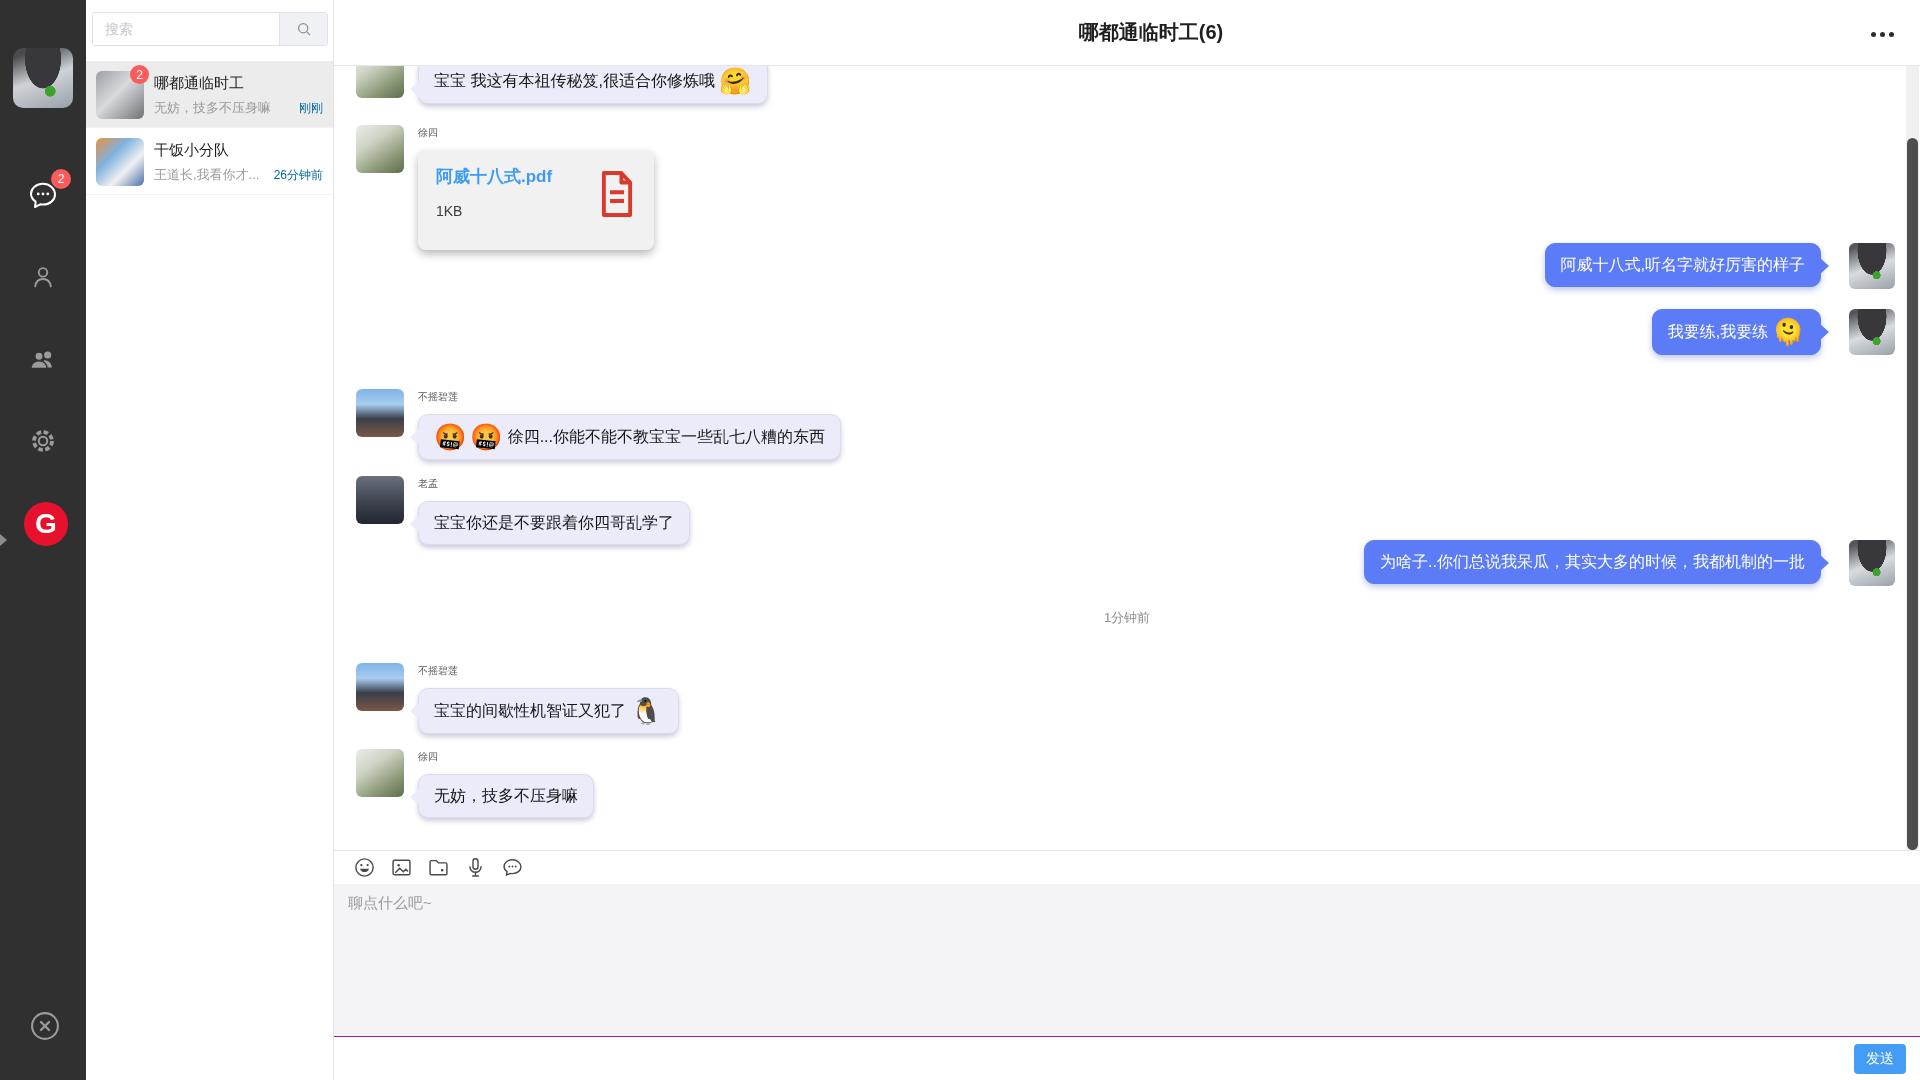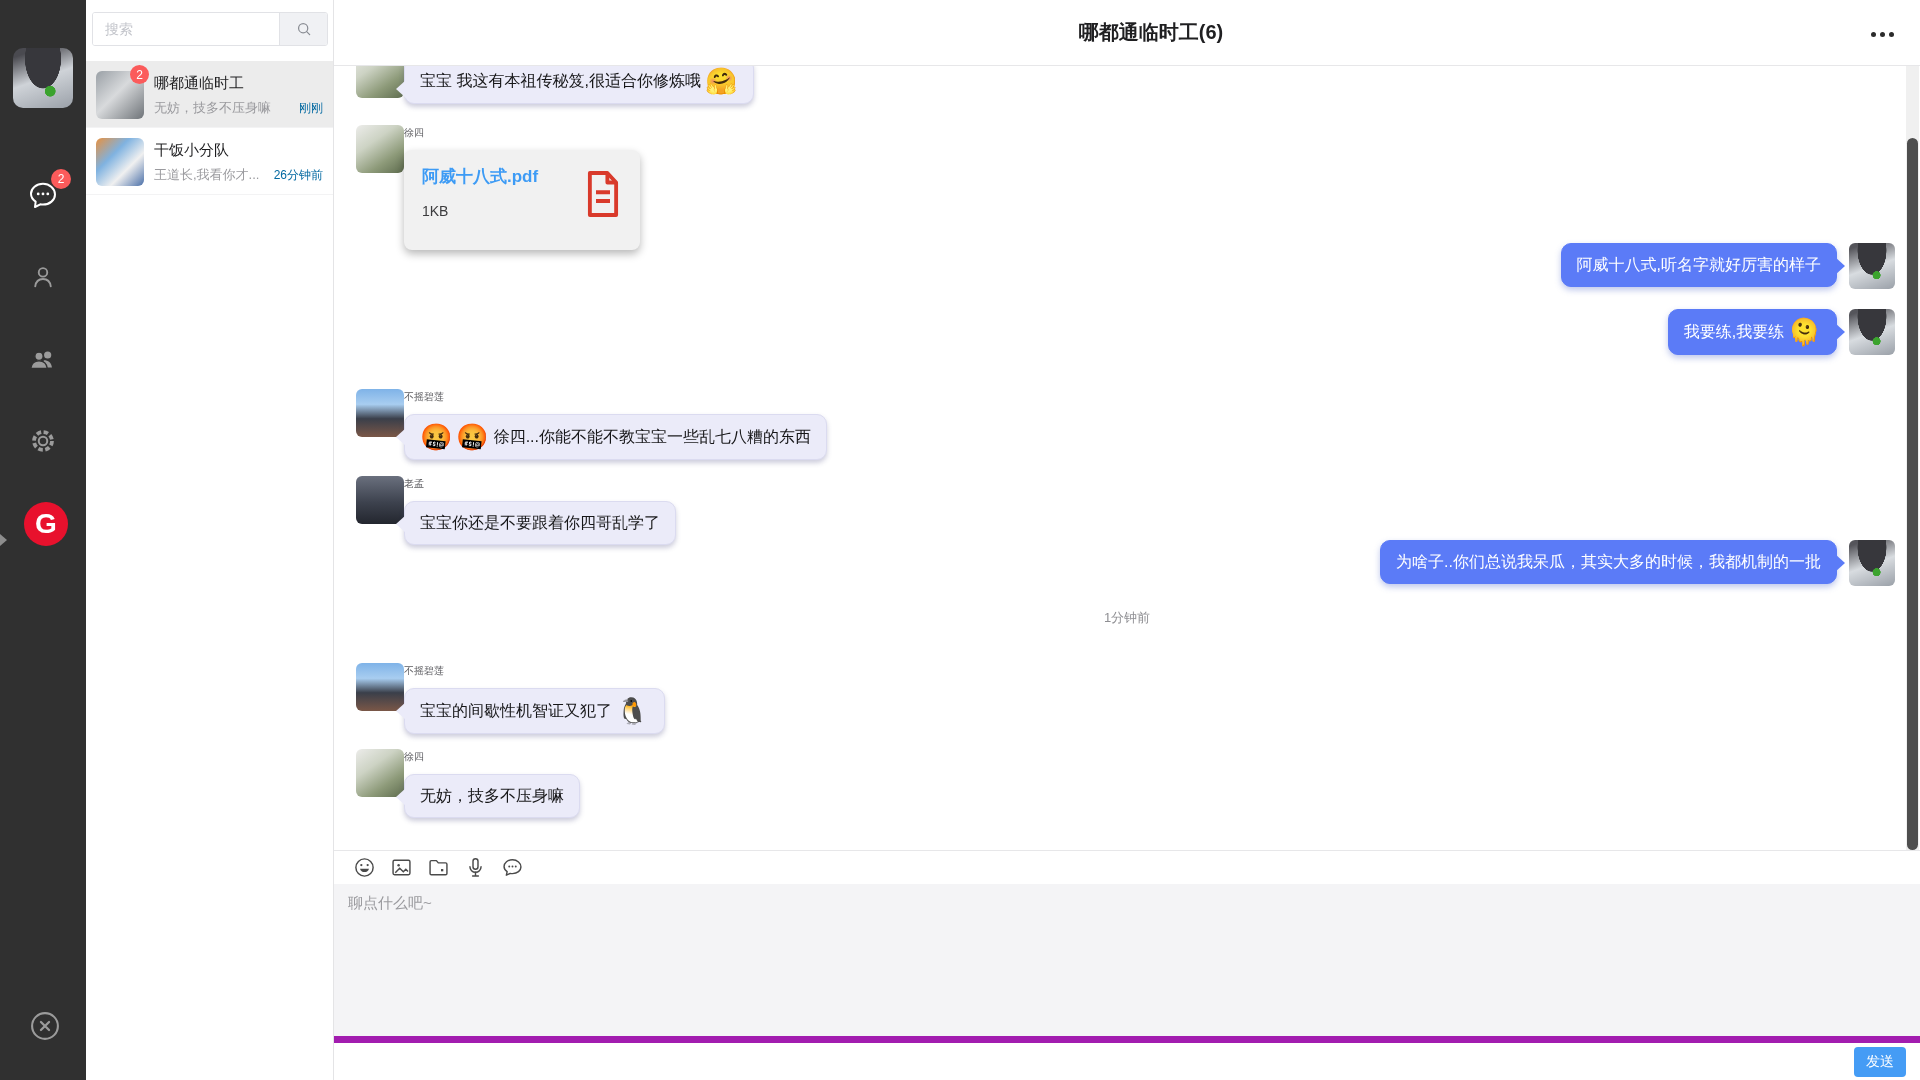--- a/index.html
+++ b/index.html
@@ -53,22 +53,22 @@
   .chat-title { font-size:20px; font-weight:bold; color:#1f1f21;padding-left:48px; }
   .more-btn { position:absolute; right:20px; top:26px; display:flex; gap:4px; cursor:pointer; padding:6px; }
   .more-btn i { width:5px; height:5px; border-radius:50%; background:#2b2b2b; display:block; }
 
   
   .messages { position:relative; flex:0 0 784px; height:784px; overflow:hidden; background:#fff; }
   .scroll-track { position:absolute; right:1px; top:0; width:13px; height:100%; background:#f0f0f0; }
   .scroll-thumb { position:absolute; right:2px; top:72px; width:11px; height:712px; background:#4e4e4e; border-radius:6px; cursor:pointer; }
 
   .msg { position:absolute; display:flex; align-items:flex-start; }
-  .msg.left { left:22px; }
-  .msg.right { right:25px; gap:12px; flex-direction:row; }
+  .msg.left { left:22px; gap:14px; }
+  .msg.right { right:25px; gap:28px; flex-direction:row; }
   .av { width:48px; height:48px; border-radius:6px; flex:0 0 48px; cursor:pointer; }
   .msg.right .av { width:46px; height:46px; flex:0 0 46px; }
   .av-user { background:
       radial-gradient(circle at 60% 70%, #3ba32e 0 9%, transparent 10%),
       radial-gradient(ellipse at 50% 16%, #37373c 0 44%, transparent 45%),
       linear-gradient(160deg,#55555b 10%,#d8dce0 52%,#9aa0a8 100%); }
   .av-xusi { background:linear-gradient(145deg,#ececea 0%,#cdd3c4 35%,#8d9a79 70%,#5e6c4e 100%); }
   .av-bilian { background:linear-gradient(180deg,#7fb3e8 0%,#a8cdf0 32%,#3a3f4a 62%,#7a5747 100%); }
   .av-laomeng { background:linear-gradient(180deg,#6a707e 0%,#3d424e 55%,#23262e 100%); }
   .msg .body { display:flex; flex-direction:column; max-width:760px; }
@@ -99,21 +99,21 @@
 
   .time-divider { position:absolute; left:0; width:100%; text-align:center; font-size:13px; color:#8f8f93; }
 
   
   .composer-toolbar { height:34px; flex:0 0 34px; display:flex; align-items:center; gap:11px; padding-left:17px; background:#fff; border-top:1px solid #e7e7e9; }
   .tool-btn { width:26px; height:26px; display:flex; align-items:center; justify-content:center; cursor:pointer; }
   .composer-input { height:152px; flex:0 0 152px; background:#f4f4f6; }
   .composer-input textarea { width:100%; height:100%; background:transparent; border:none; outline:none; resize:none;
     padding:10px 14px; font-size:15px; color:#333; font-family:"Liberation Sans","DejaVu Sans",sans-serif; }
   .composer-input textarea::placeholder { color:#9b9b9f; }
-  .send-bar { height:44px; flex:0 0 44px; background:#fff; border-top:7px solid #a21caf;
+  .send-bar { height:44px; flex:0 0 44px; background:#fff; border-top:1px solid #a21caf;
     display:flex; align-items:center; justify-content:flex-end; padding-right:14px; }
   .send-btn { width:52px; height:30px; background:#459cf5; color:#fff; border:none; border-radius:4px;
     font-size:14px; cursor:pointer; font-family:"Liberation Sans","DejaVu Sans",sans-serif; }
 </style>
 </head>
 <body>
 
 <div class="app">
 
   <div class="rail">

